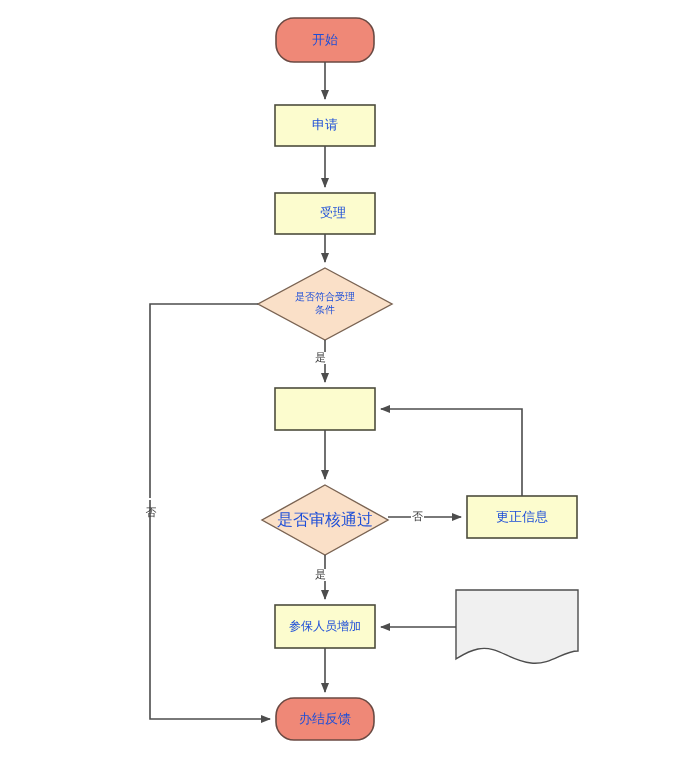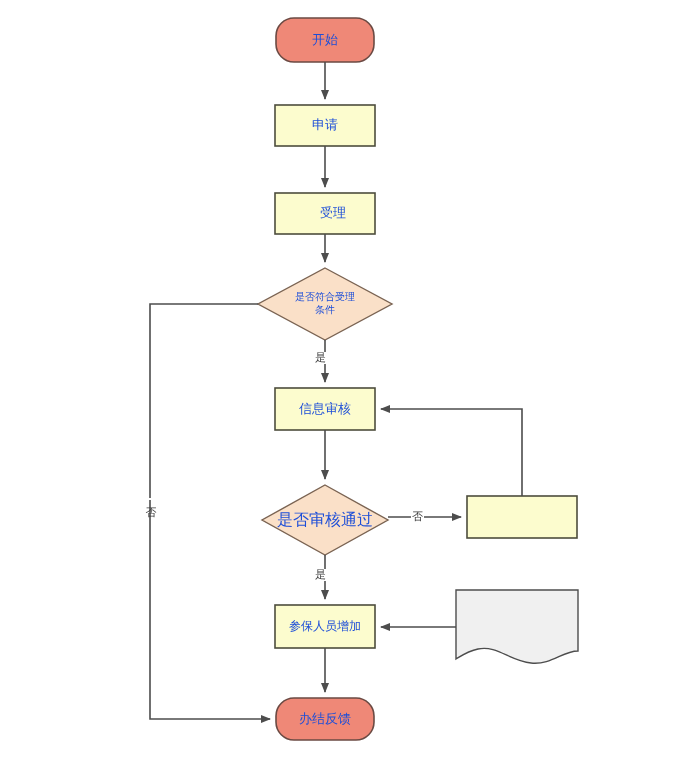--- a/index.html
+++ b/index.html
@@ -133,24 +133,24 @@
 
   <div class="node-label" style="left:276px; top:18px; width:98px; height:44px;">开始</div>
 
   <div class="node-label" style="left:275px; top:105px; width:100px; height:41px;border-radius:10px;">申请</div>
 
   <div class="node-label" style="left:275px; top:193px; width:116px; height:41px;">受理</div>
 
   <div class="node-label" style="left:258px; top:268px; width:134px; height:72px; font-size:10px;">是否符合受理
 条件</div>
 
-  <div class="node-label" style="left:275px; top:388px; width:100px; height:42px;">信息审核</div>
 
   <div class="node-label" style="left:262px; top:485px; width:126px; height:70px; font-size:16px;">是否审核通过</div>
 
+  <div class="node-label" style="left:467px; top:496px; width:110px; height:42px;">更正信息</div>
 
   <div class="node-label" style="left:275px; top:605px; width:100px; height:43px; font-size:12px;">参保人员增加</div>
 
 
   <div class="node-label" style="left:276px; top:698px; width:98px; height:42px;border-radius:6px;">办结反馈</div>
 
   <div class="edge-label" style="left:314px; top:352px;">是</div>
 
   <div class="edge-label vertical-text" style="left:144px; top:498px;">否</div>
 

